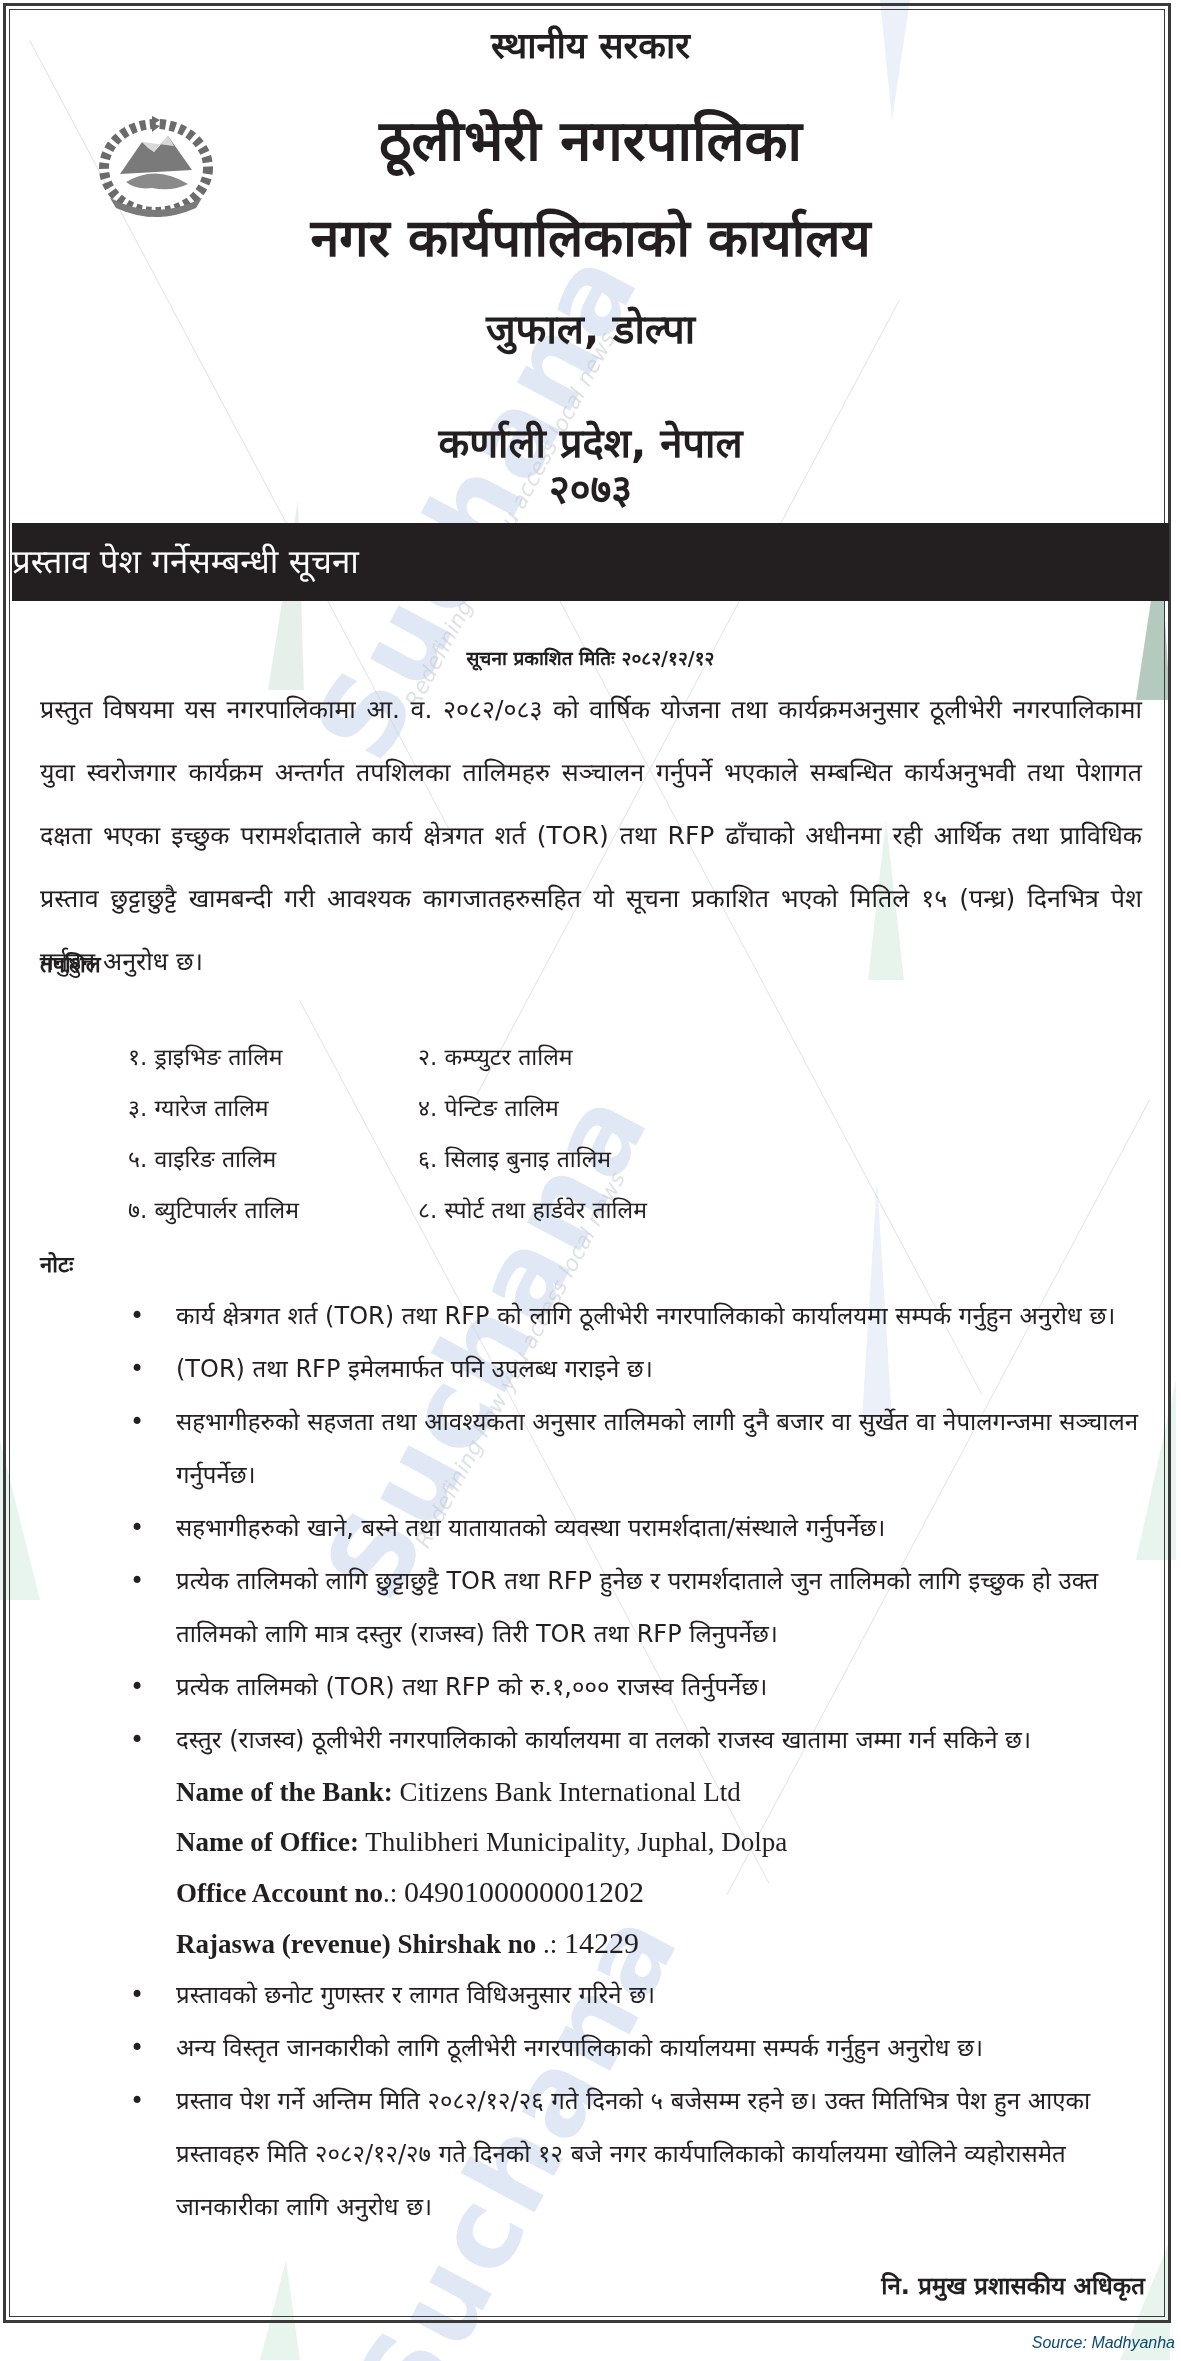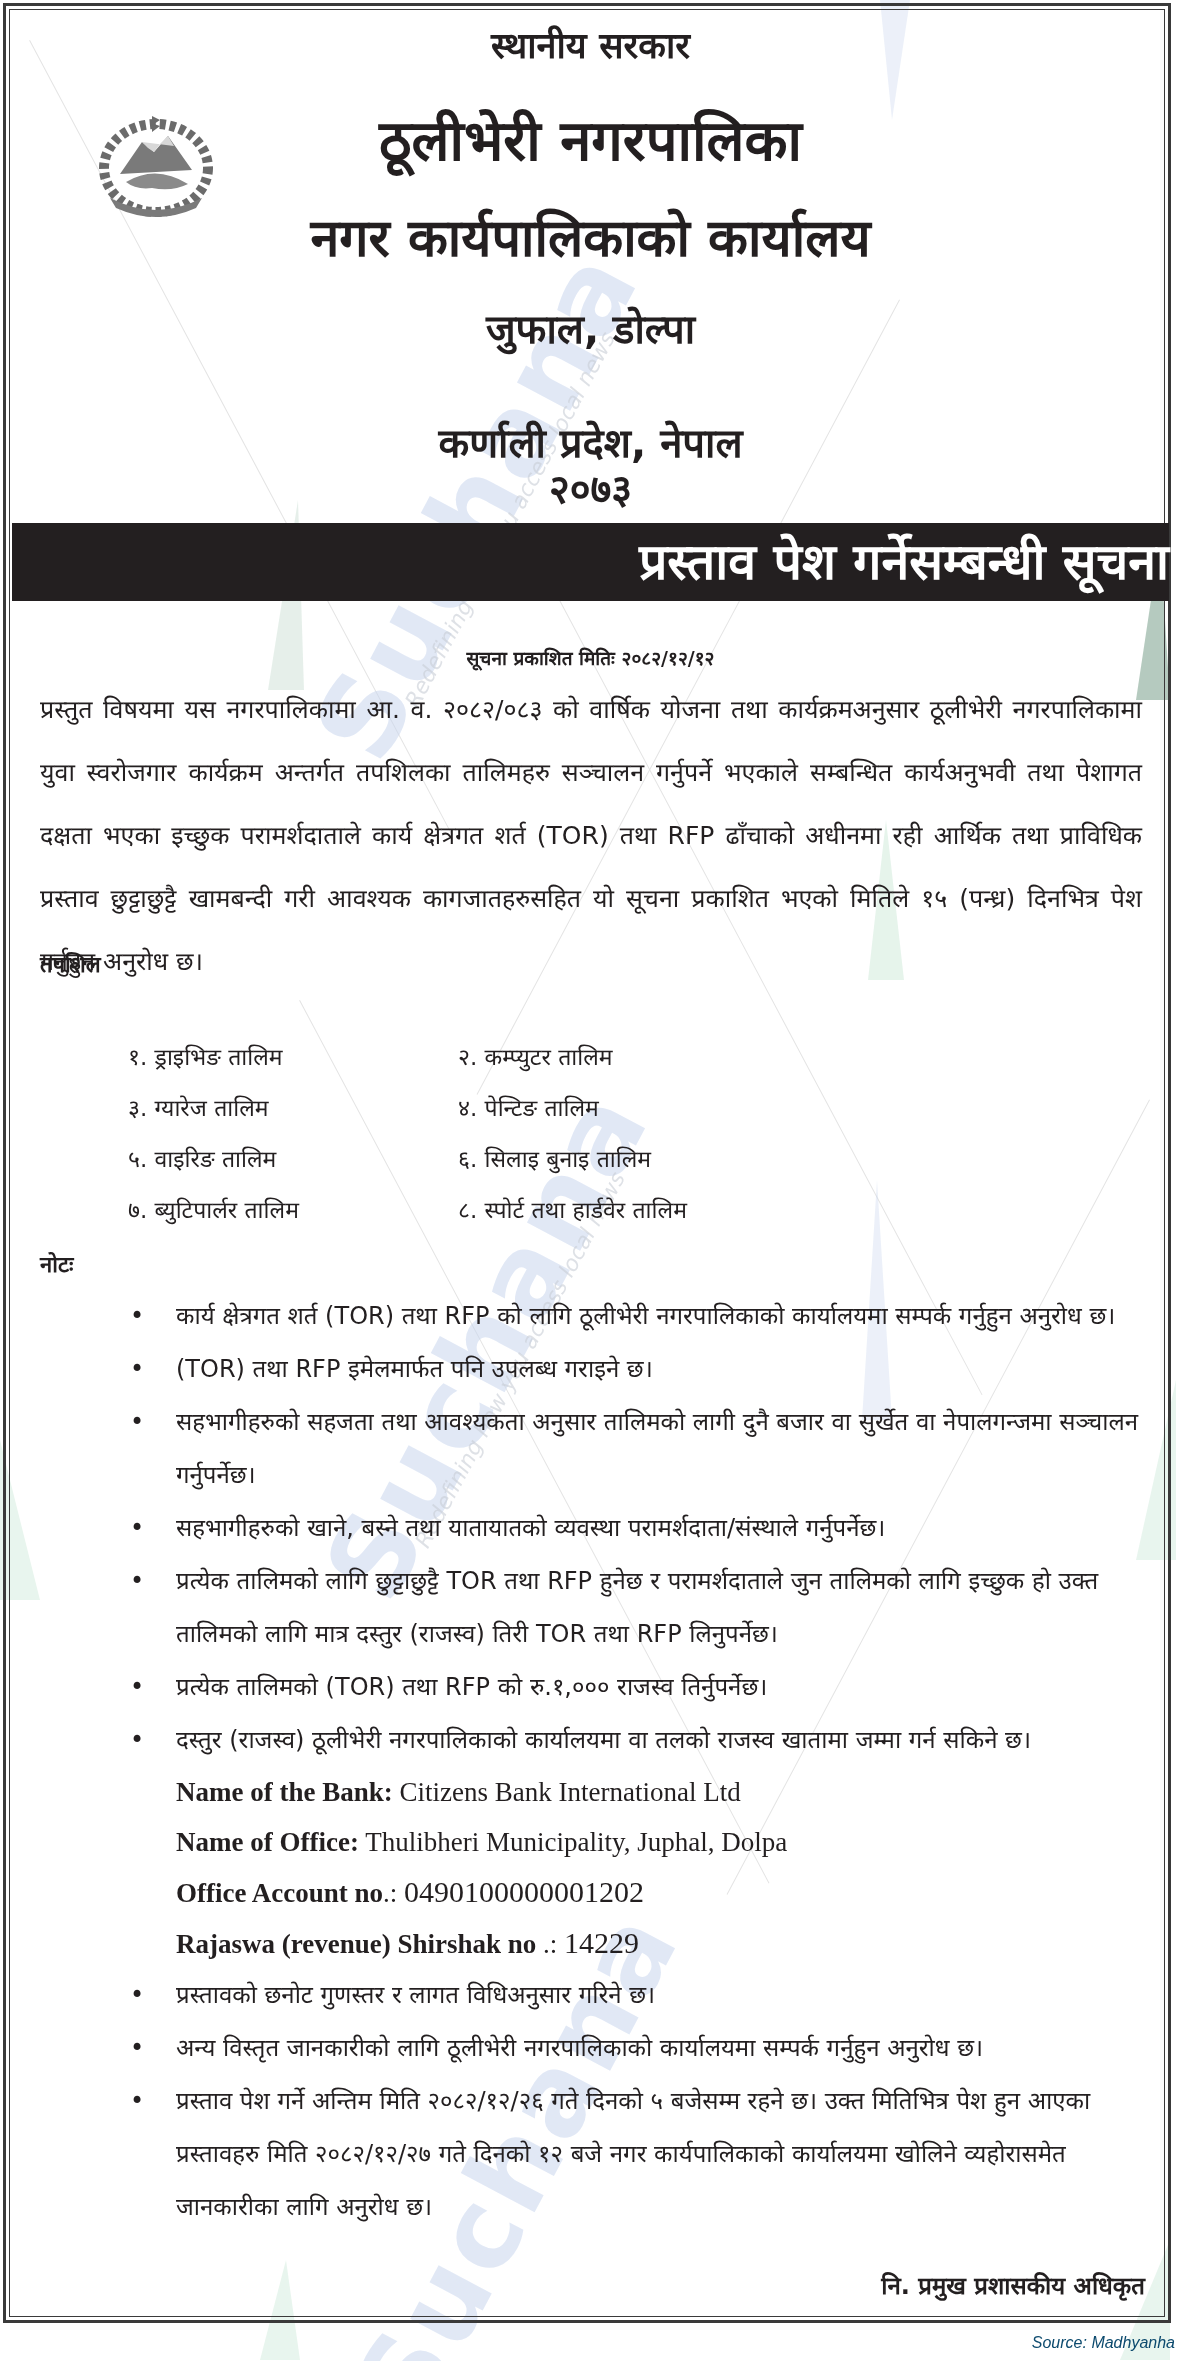--- a/index.html
+++ b/index.html
@@ -34,36 +34,36 @@
   .h-local { top: 20px; font-size: 36px; }
   .h-muni { top: 100px; font-size: 56px; }
   .h-office { top: 200px; font-size: 52px; }
   .h-place { top: 300px; font-size: 40px; }
   .h-province { top: 382px; font-size: 40px; margin-top: 32px; }
   .h-year { top: 460px; font-size: 40px; }
   .emblem { position: absolute; left: 92px; top: 112px; width: 128px; height: 108px; }
 
   .banner {
     position: absolute; left: 12px; top: 523px; width: 1157px; height: 78px; background: #231f20;
-    color: #ffffff; text-align: right; font-weight: bold; font-size: 50px; line-height: 78px;
+    color: #ffffff; text-align: left; font-weight: normal; font-size: 33px; line-height: 78px;
   }
   .pub-date {
     position: absolute; left: 0; top: 645px; width: 1181px; text-align: center;
     font-weight: bold; font-size: 19px;
   }
   .para {
     position: absolute; left: 40px; top: 678px; width: 1102px; font-size: 25px; line-height: 63px;
     text-align: justify; text-align-last: left; color: #231f20;
   }
   .section-label { position: absolute; left: 40px; font-weight: bold; font-size: 22px; }
   .lbl-tapasil { top: 948px; }
   .lbl-note { top: 1248px; text-align: center; }
 
   .trainings { position: absolute; left: 128px; top: 1040px; width: 700px; }
-  .tr-row { height: 51px; display: flex; font-size: 23px; gap: 40px; }
+  .tr-row { height: 51px; display: flex; font-size: 23px; }
   .tr-cell { width: 290px; }
 
   .notes { position: absolute; left: 130px; top: 1290px; width: 1030px; }
   .note { position: relative; padding-left: 46px; font-size: 24px; line-height: 53px; }
   .note .bullet { position: absolute; left: 0; top: 0; font-size: 24px; }
   .bank-block { padding-left: 46px; font-family: "Liberation Serif", serif; font-size: 27px; line-height: 50px; }
   .bank-block b { font-weight: bold; }
   .bank-block .num { font-size: 30px; }
 
   .signature {

